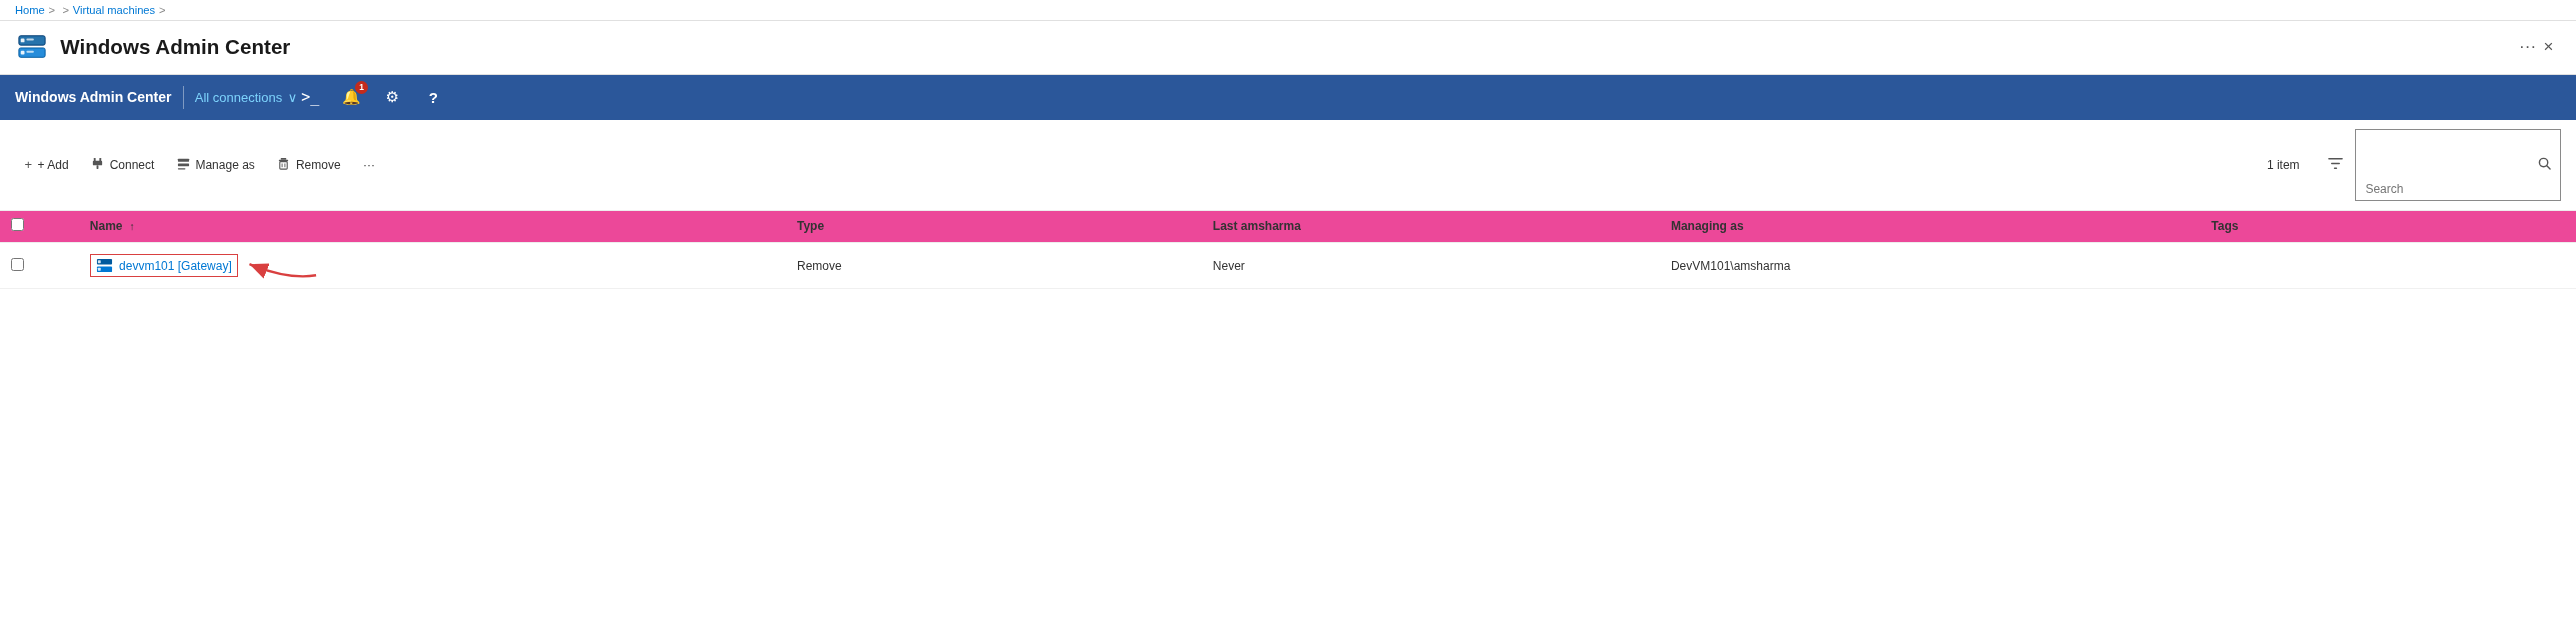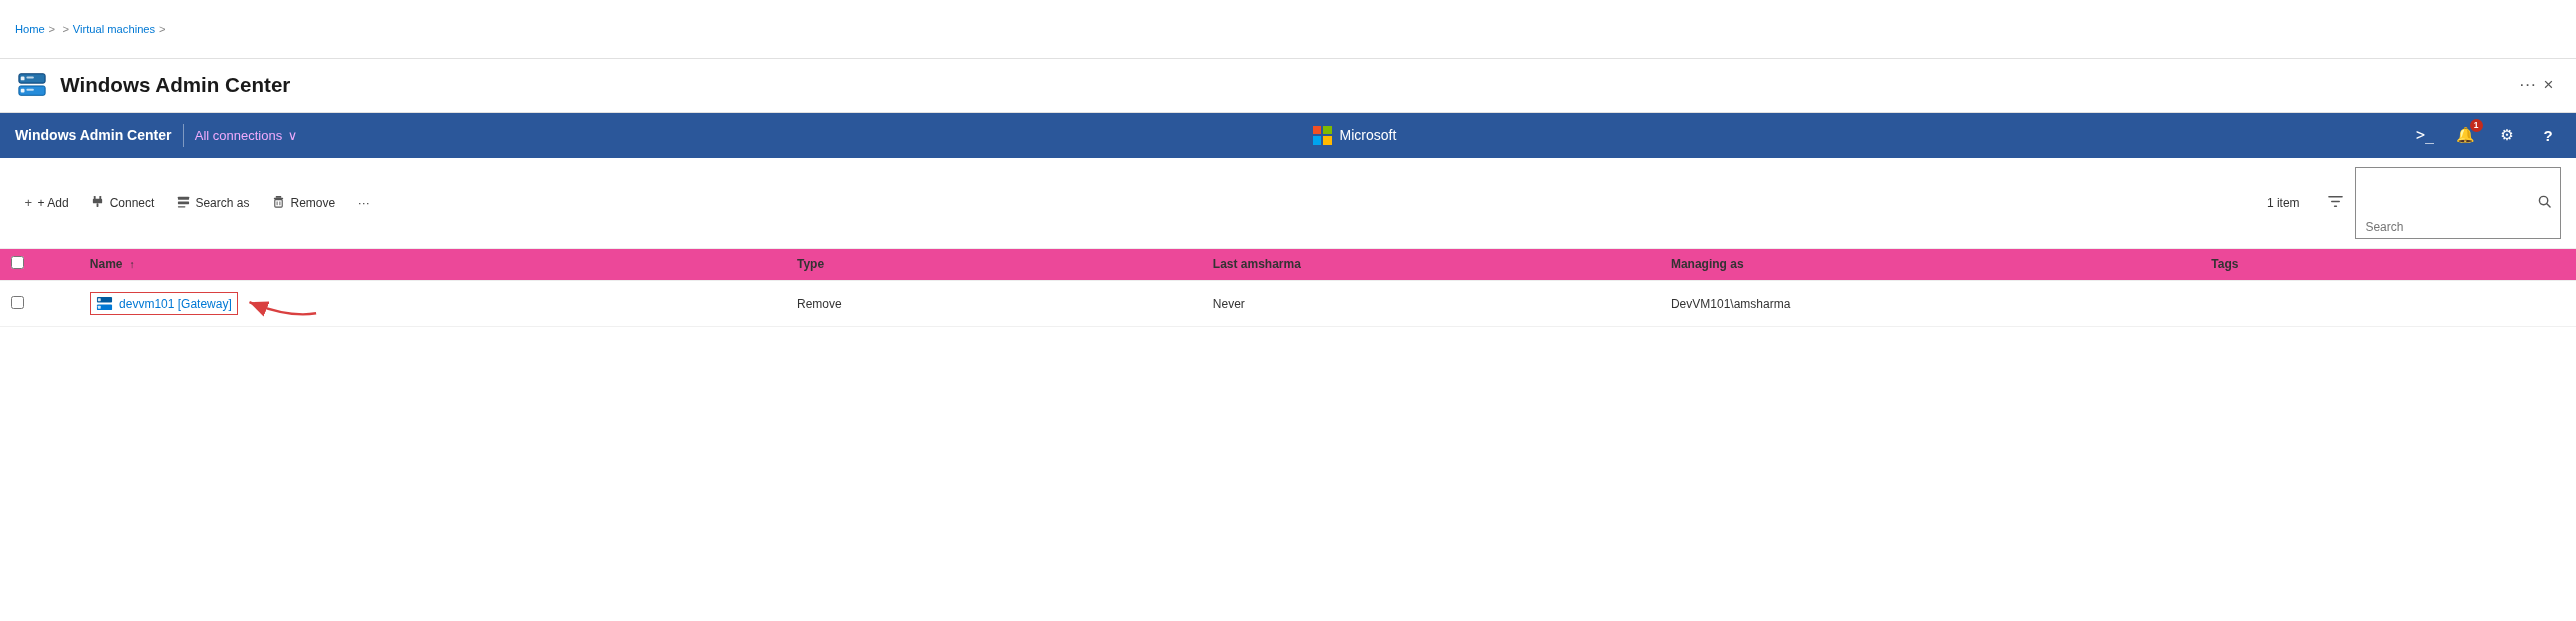--- a/index.html
+++ b/index.html
@@ -1,20 +1,20 @@
 <!DOCTYPE html>
 <html style="font-size:15px"><head>
   <meta charset="utf-8">
   <style>
     * { box-sizing: border-box; margin: 0; padding: 0; }
     body { font-family: 'Segoe UI', Arial, sans-serif; background: #fff; font-size: 13px; color: #333; }
 
     
     .breadcrumb {
-      padding: 23px 15px;
+      padding: 4px 15px;
       font-size: 11.2px;
       color: #555;
       display: flex;
       align-items: center;
       gap: 3.7px;
       border-bottom: 0.9px solid #e0e0e0;
     }
     .breadcrumb a { color: #0078d4; text-decoration: none; }
     .breadcrumb span { color: #888; }
 
@@ -74,21 +74,21 @@
       height: 22.5px;
       background: rgba(255,255,255,0.4);
       margin: 0 11.2px;
     }
     .nav-connections {
       display: flex;
       align-items: center;
       gap: 5.6px;
       cursor: pointer;
       font-size: 13px;
-      color: #f0abfc;
+      color: #7dd3fc;
     }
     .nav-center {
       flex: 1;
       display: flex;
       align-items: center;
       justify-content: center;
     }
     .microsoft-logo {
       display: flex;
       align-items: center;
@@ -288,31 +288,20 @@
   <span class="title-bar-more">···</span>
   <span class="title-bar-close">×</span>
 </div>
 
 <div class="nav-bar">
   <span class="nav-brand">Windows Admin Center</span>
   <div class="nav-divider"></div>
   <div class="nav-connections">
     <span>All connections</span>
     <span>∨</span>
-  </div>
-  <div class="nav-center">
-    <div class="microsoft-logo">
-      <div class="ms-squares">
-        <div class="ms-sq red"></div>
-        <div class="ms-sq green"></div>
-        <div class="ms-sq blue"></div>
-        <div class="ms-sq yellow"></div>
-      </div>
-      <span class="ms-label">Microsoft</span>
-    </div>
   </div>
   <div class="nav-actions">
     <div class="nav-icon-btn">
       <span style="font-family:monospace; font-size:15px; color:#fff;">&gt;_</span>
     </div>
     <div class="nav-icon-btn">
       <span style="font-size:15px;">🔔</span>
       <span class="nav-badge">1</span>
     </div>
     <div class="nav-icon-btn">
@@ -342,21 +331,21 @@
     <span>Connect</span>
   </button>
   <button class="toolbar-btn">
     <span class="btn-icon">
       <svg width="13" height="13" viewBox="0 0 14 14" fill="none" xmlns="http://www.w3.org/2000/svg">
         <rect x="1" y="2" width="12" height="3" rx="0.5" fill="#555"></rect>
         <rect x="1" y="7" width="12" height="3" rx="0.5" fill="#555"></rect>
         <rect x="1" y="12" width="8" height="1.5" rx="0.5" fill="#555"></rect>
       </svg>
     </span>
-    <span>Search as</span>
+    <span>Manage as</span>
   </button>
   <button class="toolbar-btn">
     <span class="btn-icon">
       <svg width="13" height="13" viewBox="0 0 14 14" fill="none" xmlns="http://www.w3.org/2000/svg">
         <rect x="4" y="1" width="6" height="2" rx="0.5" fill="#555"></rect>
         <rect x="2" y="3" width="10" height="1.5" rx="0.5" fill="#555"></rect>
         <rect x="3" y="5" width="8" height="8" rx="1" fill="none" stroke="#555" stroke-width="1.2"></rect>
         <line x1="5.5" y1="7" x2="5.5" y2="11" stroke="#555" stroke-width="1"></line>
         <line x1="8.5" y1="7" x2="8.5" y2="11" stroke="#555" stroke-width="1"></line>
       </svg>

